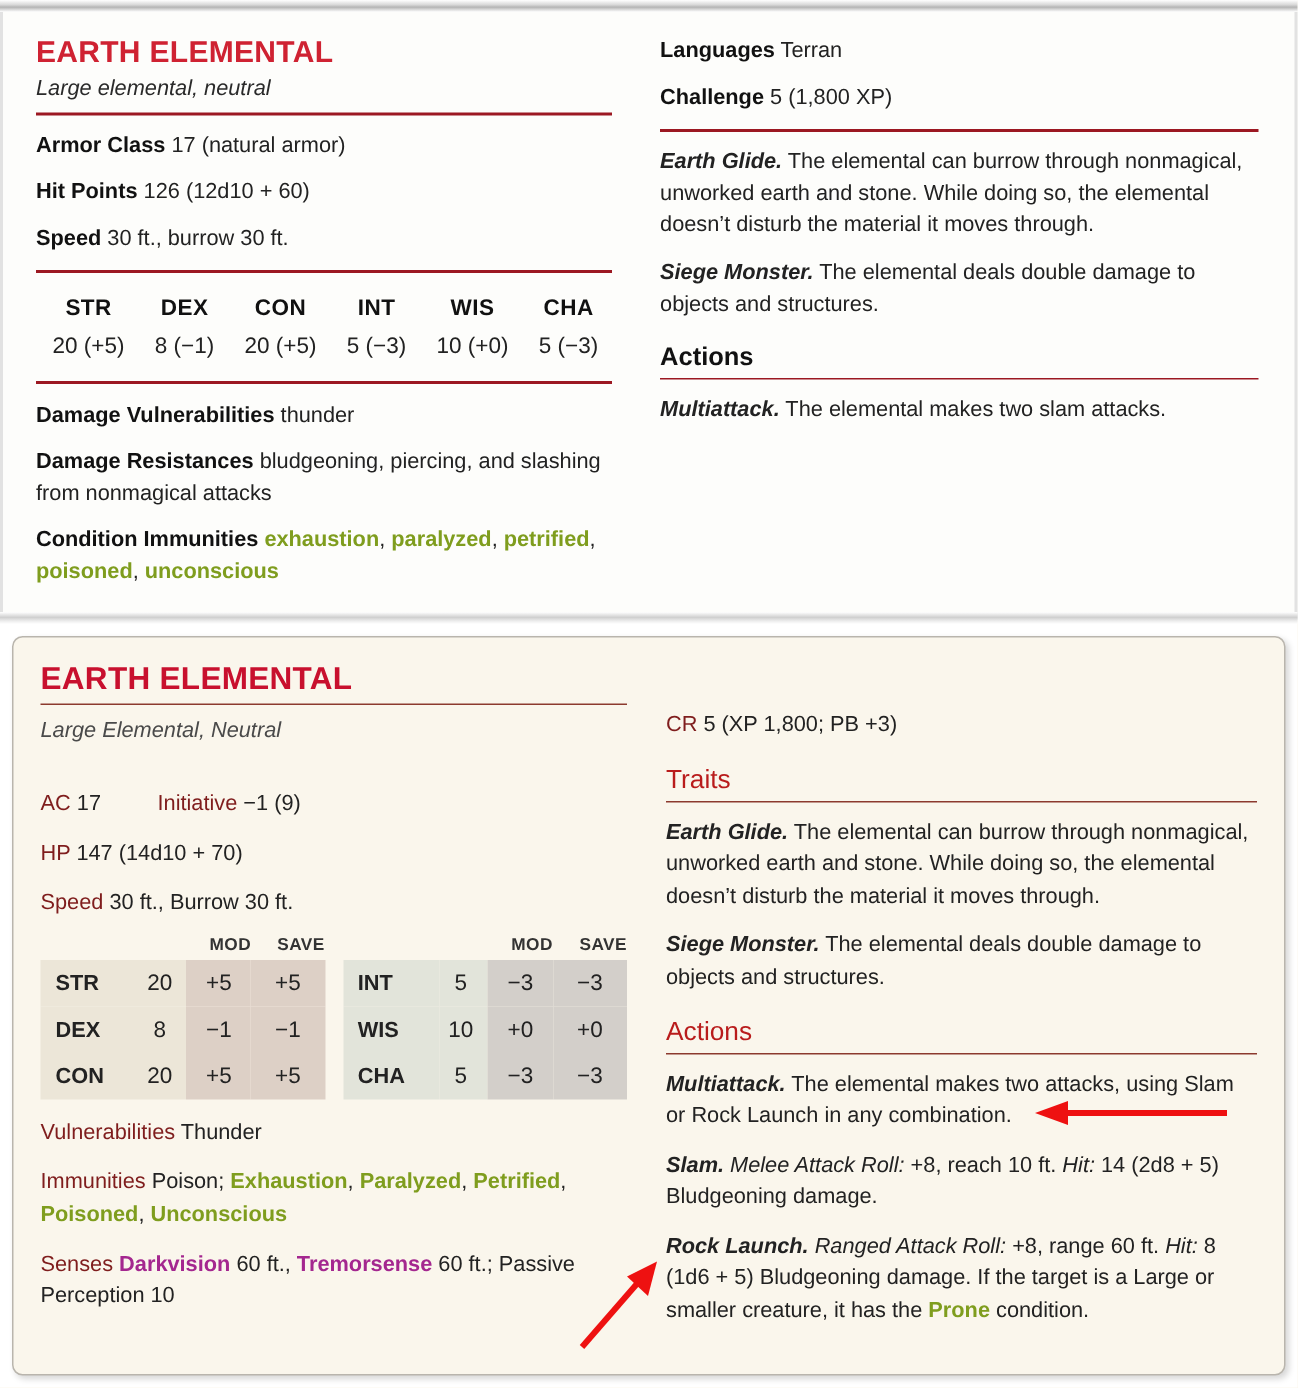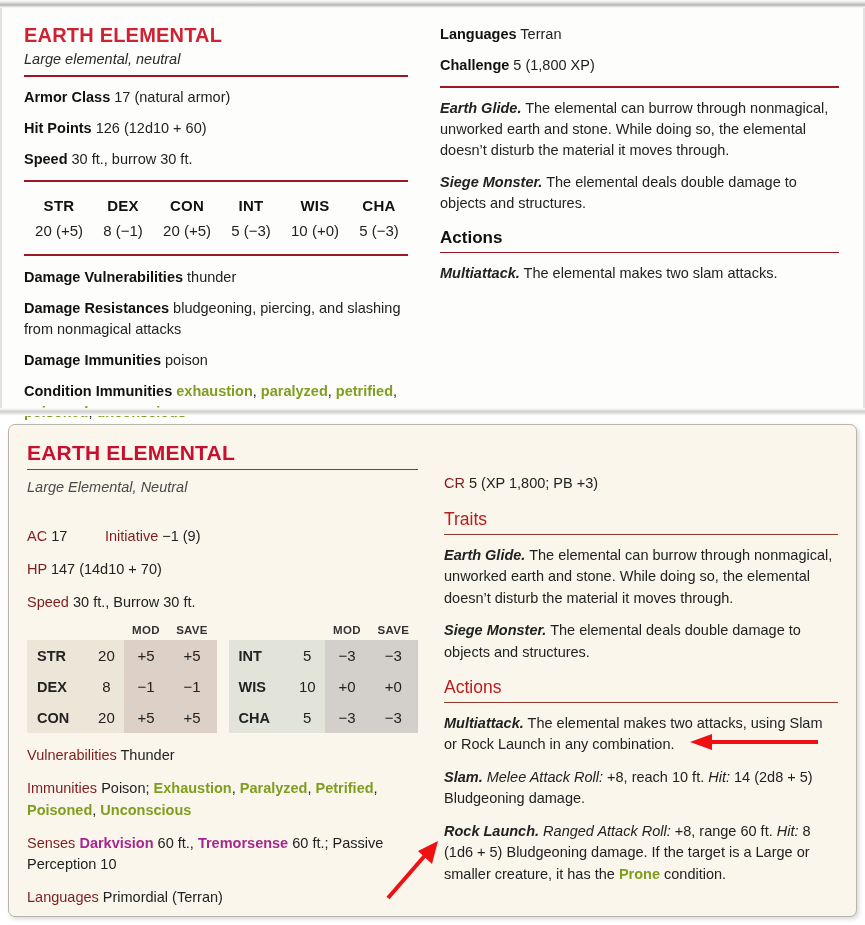--- a/index.html
+++ b/index.html
@@ -100,21 +100,21 @@
   .line-2024 b { font-weight: normal; color: #7f1d1d; }
   .ac-row { display: flex; margin-top: 31px; }
   .ac-row .ac  { width: 78px; }
 
   
   .abil-wrap { display: flex; gap: 12px; margin: 6px 0 12px 0; }
   .abil-card { flex: 1; }
   .abil-tbl { width: 100%; border-collapse: collapse; }
   .abil-tbl th {
     font-size: 11.5px; font-weight: bold; color: #333;
-    padding: 0 0 4px 0; text-align: center; letter-spacing: .3px;
+    padding: 0 0 4px 0; text-align: right; letter-spacing: .3px;
   }
   .abil-tbl td {
     font-size: 15px; color: #222; padding: 7px 0; text-align: center;
   }
   .abil-tbl td.k { font-weight: bold; text-align: left; padding-left: 10px; font-size: 14.5px; }
   .abil-tbl td.v { padding-right: 4px; }
 
   
   .card-a td.k, .card-a td.v { background: #ece6d8; }
   .card-a td.m, .card-a td.s { background: #ddd0c6; }
@@ -189,24 +189,20 @@
 
     <p class="attr-line">
       <b>Damage Vulnerabilities</b>
       <span>thunder</span>
     </p>
     <p class="attr-line">
       <b>Damage Resistances</b>
       <span>bludgeoning, piercing, and slashing from nonmagical attacks</span>
     </p>
     <p class="attr-line">
-      <b>Damage Immunities</b>
-      <span>poison</span>
-    </p>
-    <p class="attr-line">
       <b>Condition Immunities</b>
       <a class="grn" style="text-decoration:none">exhaustion</a><span>,</span>
       <a class="grn" style="text-decoration:none">paralyzed</a><span>,</span>
       <a class="grn" style="text-decoration:none">petrified</a><span>,</span>
       <a class="grn" style="text-decoration:none">poisoned</a><span>,</span>
       <a class="grn" style="text-decoration:none">unconscious</a>
     </p>
   </div>
 
   <div class="col-2014-right">
@@ -349,24 +345,20 @@
     </div>
 
     <div class="line-2024">
       <b>Senses</b>
       <a class="pur" style="text-decoration:none">Darkvision</a>
       <span>60 ft.,</span>
       <a class="pur" style="text-decoration:none">Tremorsense</a>
       <span>60 ft.; Passive Perception 10</span>
     </div>
 
-    <div class="line-2024">
-      <b>Languages</b>
-      <span>Primordial (Terran)</span>
-    </div>
   </div>
 
   <div class="col-2024-right">
     <div class="line-2024" style="margin-top:32px">
       <b>CR</b>
       <span>5 (XP 1,800; PB +3)</span>
     </div>
 
     <div class="sec-head-2024">Traits</div>
     <hr class="rule-2024-sec">

